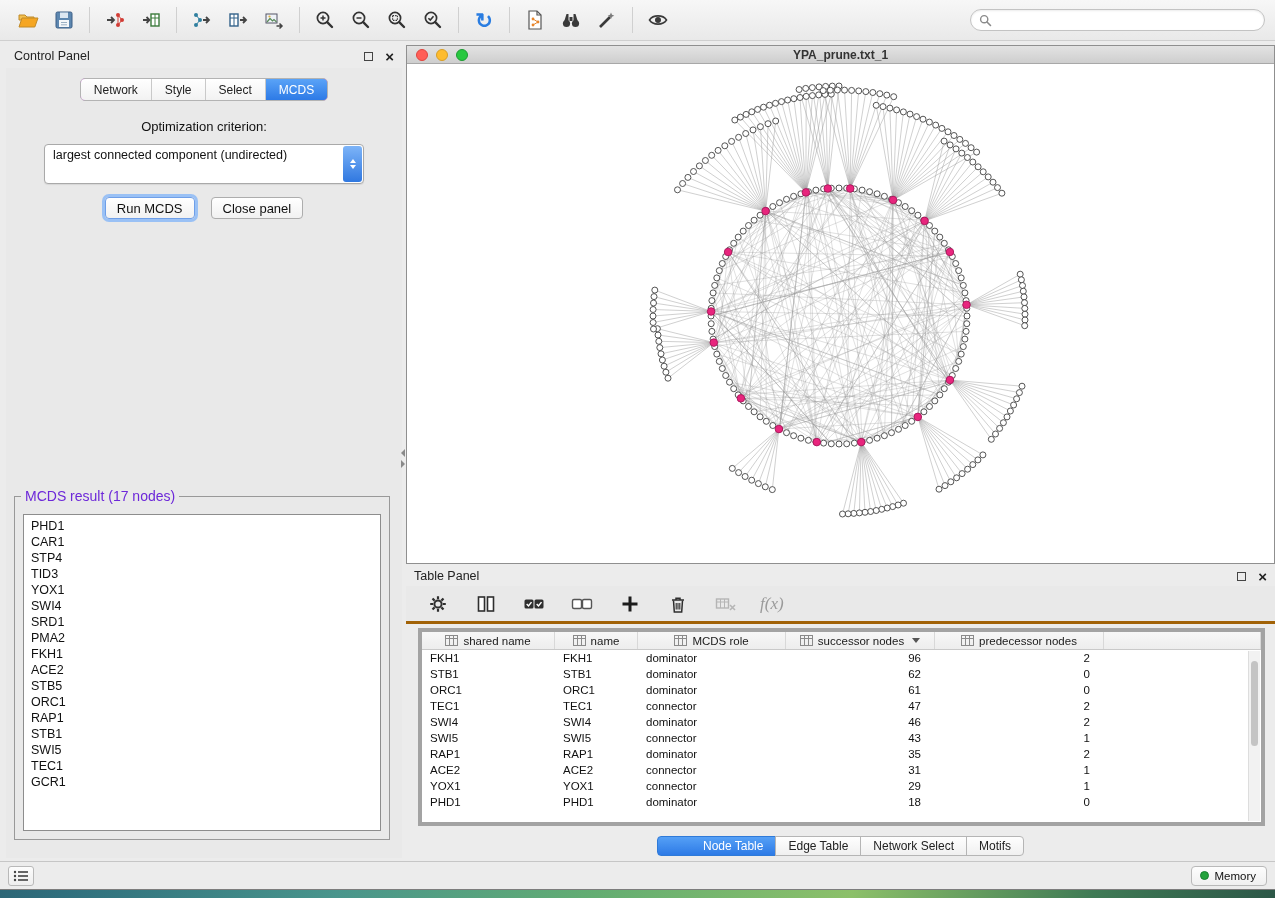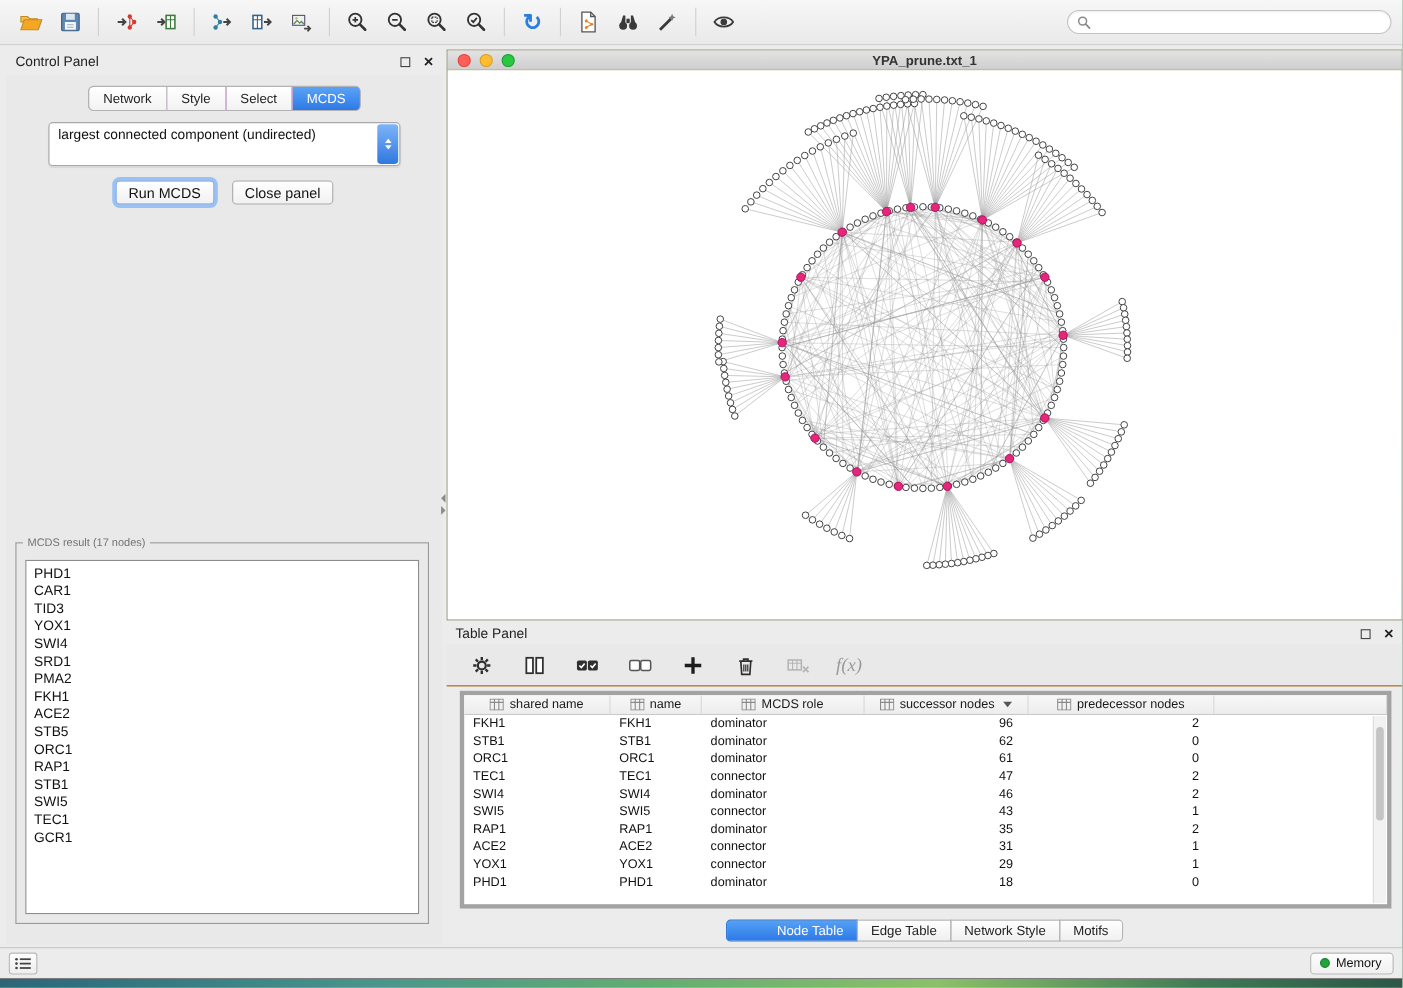--- a/index.html
+++ b/index.html
@@ -42,43 +42,43 @@
   .seg-btn.active { background:linear-gradient(#5aa3f7,#2d7ae6); color:#fff; }
   #opt-label { text-align:center; font-size:13px; margin-top:18px; color:#111; }
   #criterion-select { position:relative; width:320px; height:40px; margin:10px auto 0; background:#fff; border:1px solid #a9a9a9; border-radius:4px; font-size:12.5px; line-height:20px; padding-left:8px; box-shadow:0 1px 1px rgba(0,0,0,.08); }
   #criterion-stepper { position:absolute; right:1px; top:1px; bottom:1px; width:19px; border-radius:3px; background:linear-gradient(#7db4f8,#3078e0); display:flex; flex-direction:column; align-items:center; justify-content:center; gap:2px; }
   .tri-up { width:0; height:0; border-left:3.5px solid transparent; border-right:3.5px solid transparent; border-bottom:4px solid #fff; }
   .tri-down { width:0; height:0; border-left:3.5px solid transparent; border-right:3.5px solid transparent; border-top:4px solid #fff; }
   #cp-buttons { display:flex; justify-content:center; gap:16px; margin-top:13px; }
   .btn { height:22px; padding:0 11px; font-size:13px; border:1px solid #adadad; border-radius:4px; background:linear-gradient(#ffffff,#f1f1f1); color:#111; }
   .btn.focus-ring { box-shadow:0 0 0 3px rgba(90,160,255,.55); border-color:#6f9fe8; }
   #mcds-fieldset { position:absolute; left:8px; right:12px; top:420px; bottom:18px; border:1px solid #999; background:transparent; }
-  #mcds-fieldset legend { margin-left:6px; padding:0 4px; font-size:10px; color:#737373; }
+  #mcds-fieldset legend { margin-left:6px; padding:0 4px; font-size:14px; color:#6d28d9; }
   #mcds-list { position:absolute; left:8px; right:8px; top:10px; bottom:8px; background:#fff; border:1px solid #8d8d8d; overflow:hidden; padding:3px 0 0 7px; }
   .list-item { height:16px; line-height:16px; font-size:12.5px; color:#111; }
 
   
   #v-splitter { position:absolute; left:400px; top:45px; width:6px; bottom:28px; }
   #v-splitter .arrows { position:absolute; top:404px; left:0; display:flex; flex-direction:column; gap:3px; align-items:center; width:6px; }
   .tri-left { width:0;height:0;border-top:4px solid transparent;border-bottom:4px solid transparent;border-right:4px solid #8a8a8a; }
   .tri-right { width:0;height:0;border-top:4px solid transparent;border-bottom:4px solid transparent;border-left:4px solid #8a8a8a; }
 
   
-  #network-window { position:absolute; left:406px; top:45px; width:869px; height:519px; border:1px solid #8f8f8f; background:#fef9c3; }
+  #network-window { position:absolute; left:406px; top:45px; width:869px; height:519px; border:1px solid #8f8f8f; background:#f9a8d4; }
   #net-titlebar { height:18px; background:linear-gradient(#e3e3e3,#cecece); border-bottom:1px solid #a8a8a8; position:relative; display:flex; align-items:center; justify-content:center; font-size:12px; font-weight:bold; color:#333; }
   #traffic-lights { position:absolute; left:9px; top:3px; display:flex; gap:8px; }
   .light { width:12px; height:12px; border-radius:50%; }
   .light.red { background:#ff5f57; border:1px solid #e0443e; }
   .light.yellow { background:#febc2e; border:1px solid #d89e24; }
   .light.green { background:#28c840; border:1px solid #1d9b33; }
   #network-canvas { position:absolute; left:0; top:18px; right:0; bottom:0; background:#fff; }
 
   
   #table-panel { position:absolute; left:406px; top:566px; width:869px; height:296px; }
-  #tp-toolbar { position:absolute; left:0; top:20px; right:0; height:38px; background:#e9e9e9; border-bottom:1px solid #a16207; display:flex; align-items:center; padding-left:18px; gap:20px; }
+  #tp-toolbar { position:absolute; left:0; top:20px; right:0; height:38px; background:#e9e9e9; border-bottom:3px solid #a16207; display:flex; align-items:center; padding-left:18px; gap:20px; }
   .tp-btn { width:28px; height:28px; display:flex; align-items:center; justify-content:center; background:transparent; border:none; }
   .fx { font-family:"Liberation Serif", serif; font-style:italic; font-size:17px; color:#9a9a9a; }
   #node-table { position:absolute; left:12px; right:10px; top:62px; bottom:36px; background:#fff; border:4px solid #a3a3a3; overflow:hidden; }
   .tgrid { display:grid; grid-template-columns:133px 83px 148px 149px 169px minmax(0,1fr); }
   #tbl-header { height:18px; background:linear-gradient(#f7f7f7,#ededed); border-bottom:1px solid #c9c9c9; }
   .hcell { display:flex; align-items:center; justify-content:center; gap:5px; font-size:11.5px; color:#1a1a1a; border-right:1px solid #d8d8d8; overflow:hidden; white-space:nowrap; }
   .hgrid { display:flex; align-items:center; }
   .sortArrow { width:0; height:0; border-left:4px solid transparent; border-right:4px solid transparent; border-top:5px solid #555; margin-left:3px; }
   .trow { height:16px; line-height:16px; font-size:11.5px; color:#111; }
   .tcell { padding-left:8px; overflow:hidden; white-space:nowrap; }
@@ -246,36 +246,38 @@
     </div>
     <div id="cp-body">
       <div id="cp-tabs-wrap">
         <div class="seg" id="cp-tabs">
             <button class="seg-btn">Network</button>
             <button class="seg-btn">Style</button>
             <button class="seg-btn">Select</button>
             <button class="seg-btn active">MCDS</button>
           </div>
       </div>
+      <div id="opt-label">Optimization criterion:</div>
       <div id="criterion-select">
         <span>largest connected component (undirected)</span>
         <span id="criterion-stepper">
           <span class="tri-up"></span>
             <span class="tri-down"></span>
         </span>
       </div>
       <div id="cp-buttons">
         <button class="btn focus-ring">Run MCDS</button>
         <button class="btn">Close panel</button>
       </div>
       <fieldset id="mcds-fieldset">
         <legend>MCDS result (17 nodes)</legend>
         <div id="mcds-list">
             <div class="list-item">PHD1</div>
             <div class="list-item">CAR1</div>
+            <div class="list-item">STP4</div>
             <div class="list-item">TID3</div>
             <div class="list-item">YOX1</div>
             <div class="list-item">SWI4</div>
             <div class="list-item">SRD1</div>
             <div class="list-item">PMA2</div>
             <div class="list-item">FKH1</div>
             <div class="list-item">ACE2</div>
             <div class="list-item">STB5</div>
             <div class="list-item">ORC1</div>
             <div class="list-item">RAP1</div>
@@ -1200,21 +1202,21 @@
           </div>
         </div>
       <div class="vtrack">
         <div class="vthumb"></div>
       </div>
     </div>
 
     <div id="bottom-tabs">
         <button class="btab active">Node Table</button>
         <button class="btab">Edge Table</button>
-        <button class="btab">Network Style</button>
+        <button class="btab">Network Select</button>
         <button class="btab">Motifs</button>
       </div>
   </div>
 
   <div id="status-bar">
     <button id="status-menu-btn">
       <svg width="16" height="14" viewBox="0 0 16 14">
         <circle cx="2" cy="3" r="1.2" fill="#444"></circle>
           <rect x="5" y="2.2" width="10" height="1.6" fill="#444"></rect>
         <circle cx="2" cy="7" r="1.2" fill="#444"></circle>

